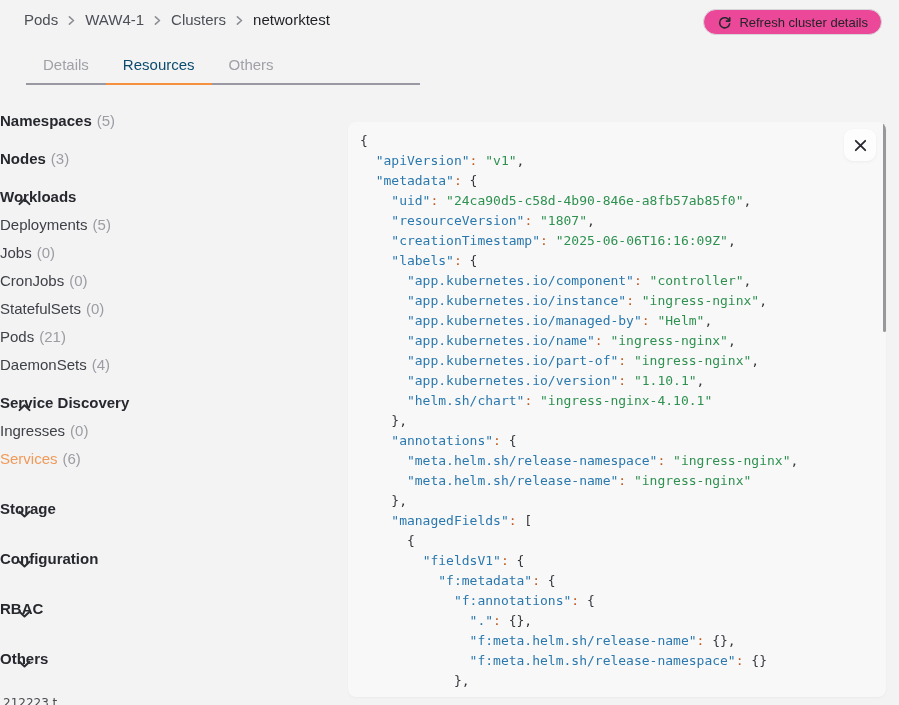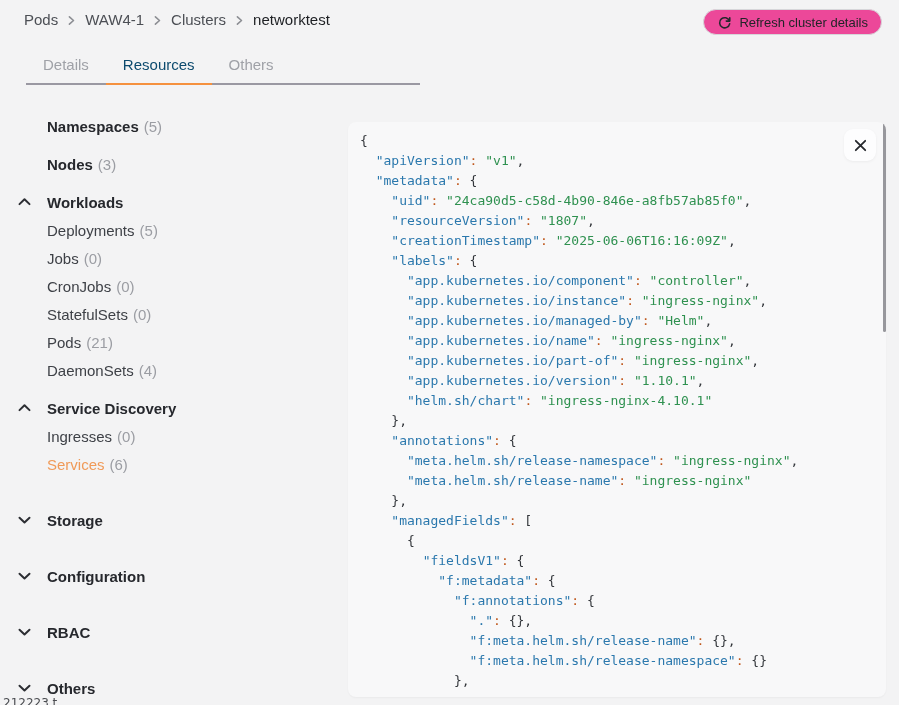--- a/index.html
+++ b/index.html
@@ -23,24 +23,24 @@
 
   
   .tabbar{position:absolute;top:46px;left:26px;width:394px;display:flex;
           border-bottom:2px solid #9a98a2}
   .tab{position:relative;padding:10px 17px 10px;font-size:15px;color:#9fa1a7;cursor:pointer;white-space:nowrap}
   .tab.active{color:#0c4a6e}
   .tab.active::after{content:"";position:absolute;left:0;right:0;bottom:-2px;height:2px;background:#f5913e}
 
   
   .sidebar{position:absolute;top:112px;left:0;width:340px}
-  .side-row{height:28px;display:flex;align-items:center;padding-left:47px;position:relative;
+  .side-row{height:28px;display:flex;position:relative;
             font-size:15px;color:#3e4147;cursor:pointer;white-space:nowrap}
   .side-row.hdr{font-weight:700;color:#26282d;margin-top:10px}
-  .side-row.hdr.collapsed{margin-top:28px}
+  .side-row.hdr.collapsed{margin-top:22px}
   .sidebar .side-row:first-child{margin-top:0}
   .side-row .count{color:#9b9da3;font-weight:400;margin-left:5px}
   .side-row.sel .label{color:#f09a58}
   .chev{position:absolute;left:18px;top:50%;transform:translateY(-50%);display:flex}
 
   
   .panel{position:absolute;left:348px;top:122px;width:538px;height:575px;background:#f8f8f9;
          border-radius:8px;box-shadow:0 1px 2px rgba(0,0,0,0.04);overflow:hidden}
   .code{margin:0;padding:9px 8px 0 12px;font-family:"DejaVu Sans Mono",monospace;
         font-size:13px;line-height:20px;color:#33363b}

